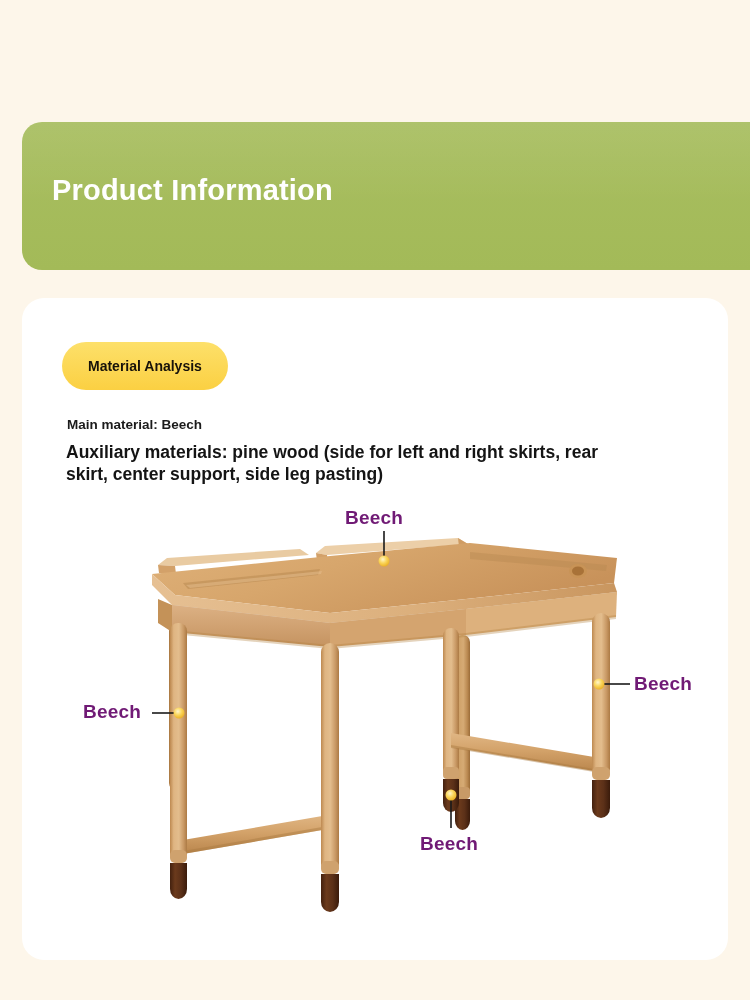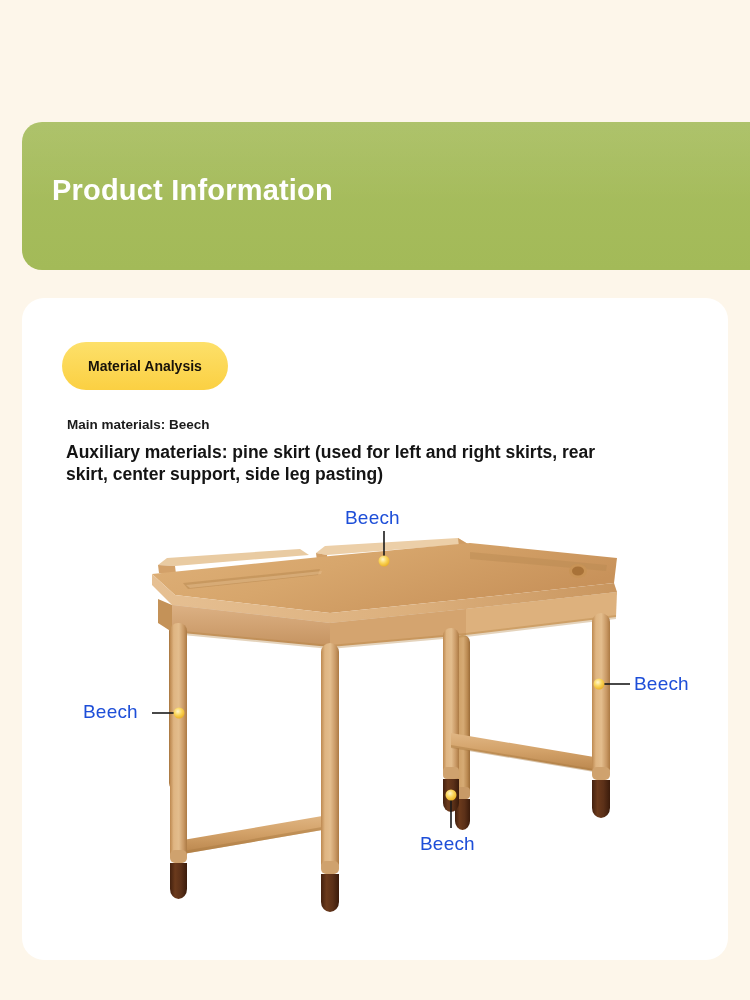--- a/index.html
+++ b/index.html
@@ -122,22 +122,22 @@
     left: 0;
     top: 0;
     width: 750px;
     height: 450px;
   }
 
   
   .callout {
     position: absolute;
     font-size: 19px;
-    font-weight: normal;
-    color: #1d4ed8;
+    font-weight: bold;
+    color: #701a75;
     white-space: nowrap;
     letter-spacing: 0.2px;
   }
 
   .callout-top    { left: 345px; top: 507px; }
   .callout-right  { left: 634px; top: 673px; }
   .callout-left   { left: 83px;  top: 701px; }
   .callout-bottom { left: 420px; top: 833px; }
 
   
@@ -156,23 +156,23 @@
 
   <div class="banner">
     <div class="banner-sheen"></div>
     <div class="banner-title">Product Information</div>
   </div>
 
   <div class="card"></div>
 
   <div class="badge">Material Analysis</div>
 
-  <div class="material-main">Main materials: Beech</div>
-
-  <div class="material-aux">Auxiliary materials: pine skirt (used for left and right skirts, rear skirt, center support, side leg pasting)</div>
+  <div class="material-main">Main material: Beech</div>
+
+  <div class="material-aux">Auxiliary materials: pine wood (side for left and right skirts, rear skirt, center support, side leg pasting)</div>
 
   <div class="desk-stage">
     <svg class="desk-svg" viewBox="0 0 750 450" xmlns="http://www.w3.org/2000/svg">
       <defs>
         <linearGradient id="topSurface" x1="0" y1="0" x2="1" y2="0.45">
           <stop offset="0%" stop-color="#dfb179"></stop>
           <stop offset="45%" stop-color="#d7a66c"></stop>
           <stop offset="100%" stop-color="#c8925a"></stop>
         </linearGradient>
         <linearGradient id="topEdge" x1="0" y1="0" x2="1" y2="0">

